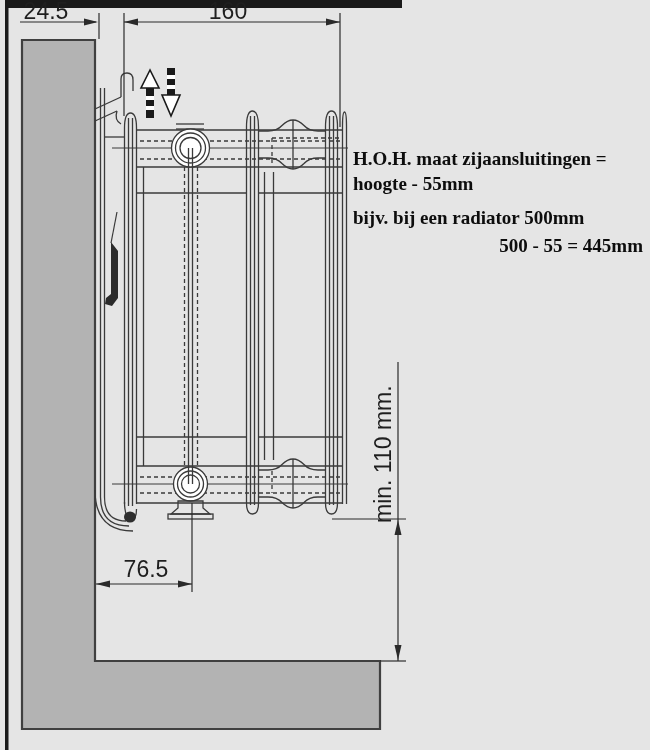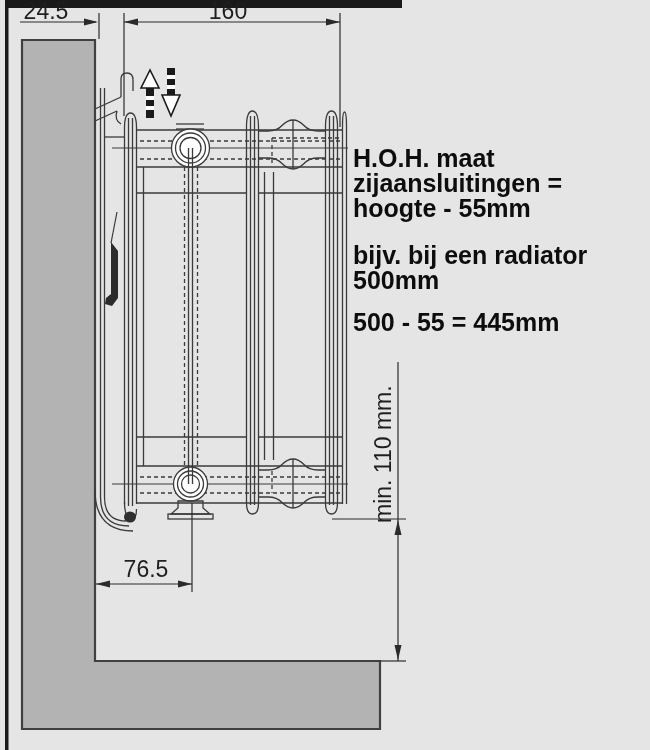--- a/index.html
+++ b/index.html
@@ -1,23 +1,23 @@
 <!DOCTYPE html>
 <html><head>
 <meta charset="utf-8">
 <style>
   html,body{margin:0;padding:0;background:#fff;}
   #canvas{position:relative;width:650px;height:750px;background:#e5e5e5;overflow:hidden;
           font-family:"Liberation Sans",sans-serif;}
   #drawing{position:absolute;left:0;top:0;}
   .note{position:absolute;left:353px;top:146px;width:290px;color:#0d0d0d;
-        font-weight:bold;font-size:25px;line-height:25px;font-family:Liberation Sans, sans-serif;}
+        font-weight:bold;font-size:19px;line-height:25px;font-family:Liberation Serif, serif;}
   .note p{margin:0;}
-  .note .gap1{margin-top:22px;}
-  .note .gap2{margin-top:17px;}
+  .note .gap1{margin-top:9px;}
+  .note .gap2{margin-top:3px;text-align:right;}
   .dimtext{font-family:"Liberation Sans",sans-serif;font-size:23px;fill:#1f1f1f;}
 </style>
 </head>
 <body>
 
 <div id="canvas">
 
 <svg id="drawing" width="650" height="750" viewBox="0 0 650 750">
 
   <rect x="5" y="0" width="3.5" height="750" fill="#1a1a1a"></rect>

